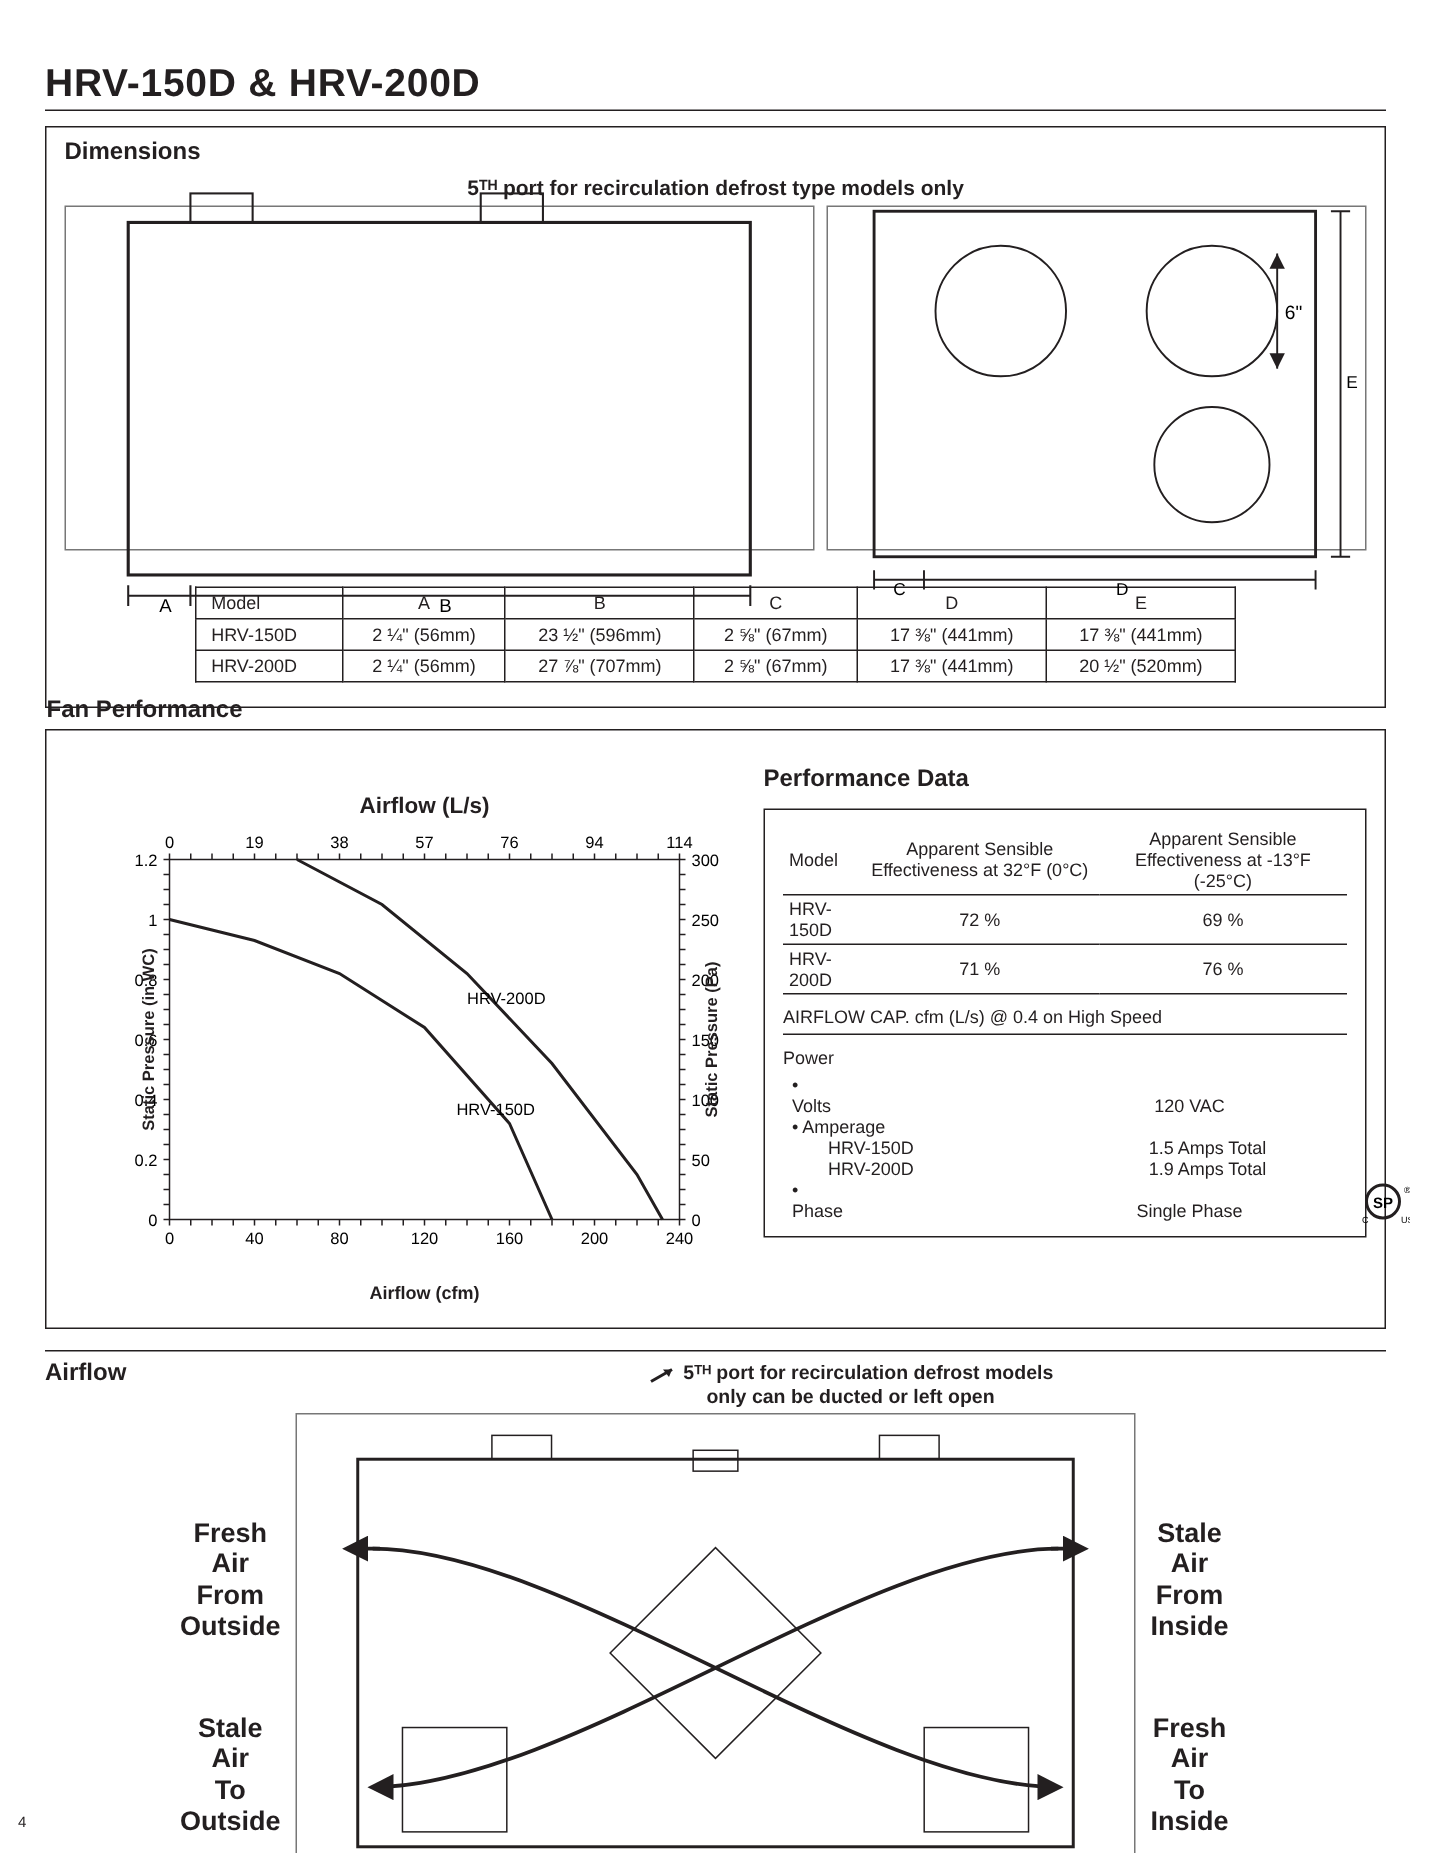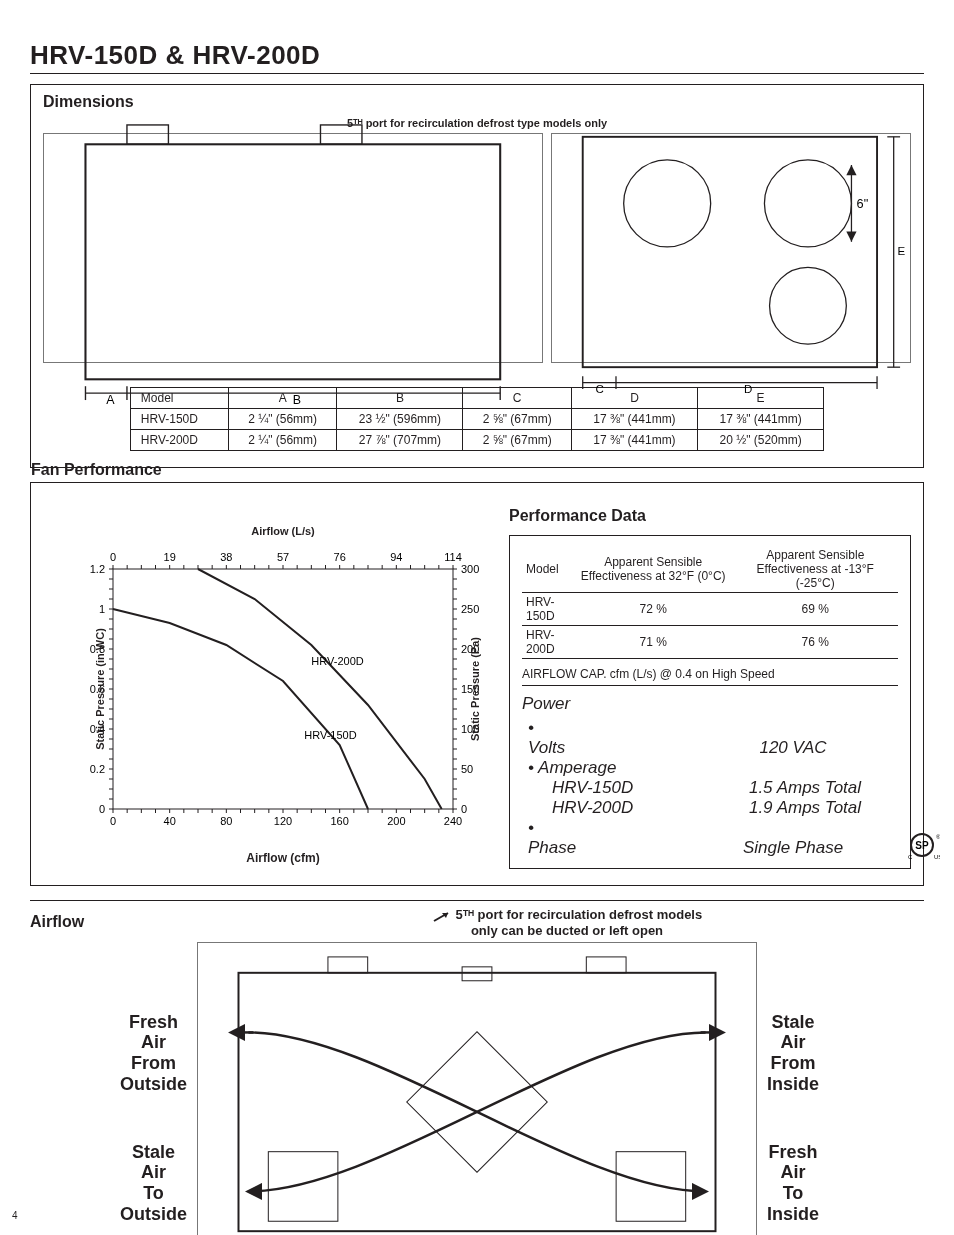--- a/index.html
+++ b/index.html
@@ -31,21 +31,21 @@
     font-size: 16px;
     margin-bottom: 6px;
   }
   .section h2.outside {
     position: absolute;
     top: -22px; left: 0; text-align: center;
   }
 
   
   .dim-note {
-    font-size: 11px;
+    font-size: 14px;
     font-weight: bold;
     text-align: center;
     margin: 0 auto 4px auto;
   }
   .dim-drawings { display:flex; gap:8px; justify-content:space-around; margin-bottom:24px; }
   .draw-box {
     border:1px solid #777; height:230px;
     display:flex; align-items:center; justify-content:center;
     font-size:11px; color:#777;
   }
@@ -66,49 +66,49 @@
   .dim-table th { font-weight: normal; }
   .dim-table td:first-child, .dim-table th:first-child { text-align:left; padding-left:10px; }
 
   
   .fan-row { display:flex; gap:16px; }
   .chart-col { flex:1.05; padding-top:22px; position:relative; }
   .perf-col  { flex:1; }
 
   .chart-holder { position:relative; width:420px; height:320px; margin-left:30px; }
   .chart-holder svg { width:100%; height:100%; }
-  .chart-top-label { position:absolute; top:-4px; left:0; right:0; text-align:center; font-size:11px; font-weight:bold;}
+  .chart-top-label { position:absolute; top:-4px; left:0; right:0; text-align:center; font-size:15px; font-weight:bold;}
   .y-left  { position:absolute; left:-34px; top:50%; transform:translateY(-50%) rotate(-90deg); font-size:11px; font-weight:bold;}
   .y-right { position:absolute; right:-34px; top:50%; transform:translateY(-50%) rotate(-90deg); font-size:11px; font-weight:bold;}
   .x-bottom{ text-align:center; font-size:12px; font-weight:bold; margin-top:2px;}
 
   .perf-col h3 {
     font-family:"Arial Black",Arial,sans-serif; font-weight:900;
     font-size:16px; margin-bottom:10px;
   }
   .perf-box { border:1px solid #231f20; padding:10px 12px; font-size:12px; position:relative; }
   .perf-table { width:100%; border-collapse:collapse; font-size:12px; margin-bottom:8px;}
   .perf-table th { font-weight:normal; text-align:center; padding:2px 4px; }
   .perf-table td { padding:2px 4px; }
   .perf-table .hdr-row td, .perf-table .hdr-row th { border-bottom:1px solid #231f20; }
   .perf-table .data-row td { border-bottom:1px solid #231f20; }
   .perf-table td.c { text-align:center; }
   .airflow-note { font-size:12px; margin:8px 0; border-bottom:1px solid #231f20; padding-bottom:4px;}
-  .power-list { font-size:17px;font-style:italic; }
+  .power-list { font-size:12px; }
   .power-list .row { display:flex; }
   .power-list .lbl { width:160px; }
   .power-list .val { flex:1; text-align:center; }
   .power-list ul { list-style:none; padding-left:6px; }
   .power-list li::before { content:"• "; }
   .power-list .sub { padding-left:24px; }
   .csa-badge { position:absolute; right:-30px; bottom:4px; }
 
   
   .airflow-sec { border-top:1px solid #231f20; padding-top:6px; margin-top:6px; }
-  .airflow-header-row { display:flex; align-items:center; }
+  .airflow-header-row { display:flex; align-items:flex-start; }
   .airflow-header-row h2 {
     font-family:"Arial Black",Arial,sans-serif; font-weight:900; font-size:16px;
     width:180px;
   }
   .airflow-note5 {
     font-size:13px; font-weight:bold; text-align:center;
     flex:1;
   }
   .airflow-note5 .sub { font-weight:bold; display:block; }
   .airflow-diagram {

